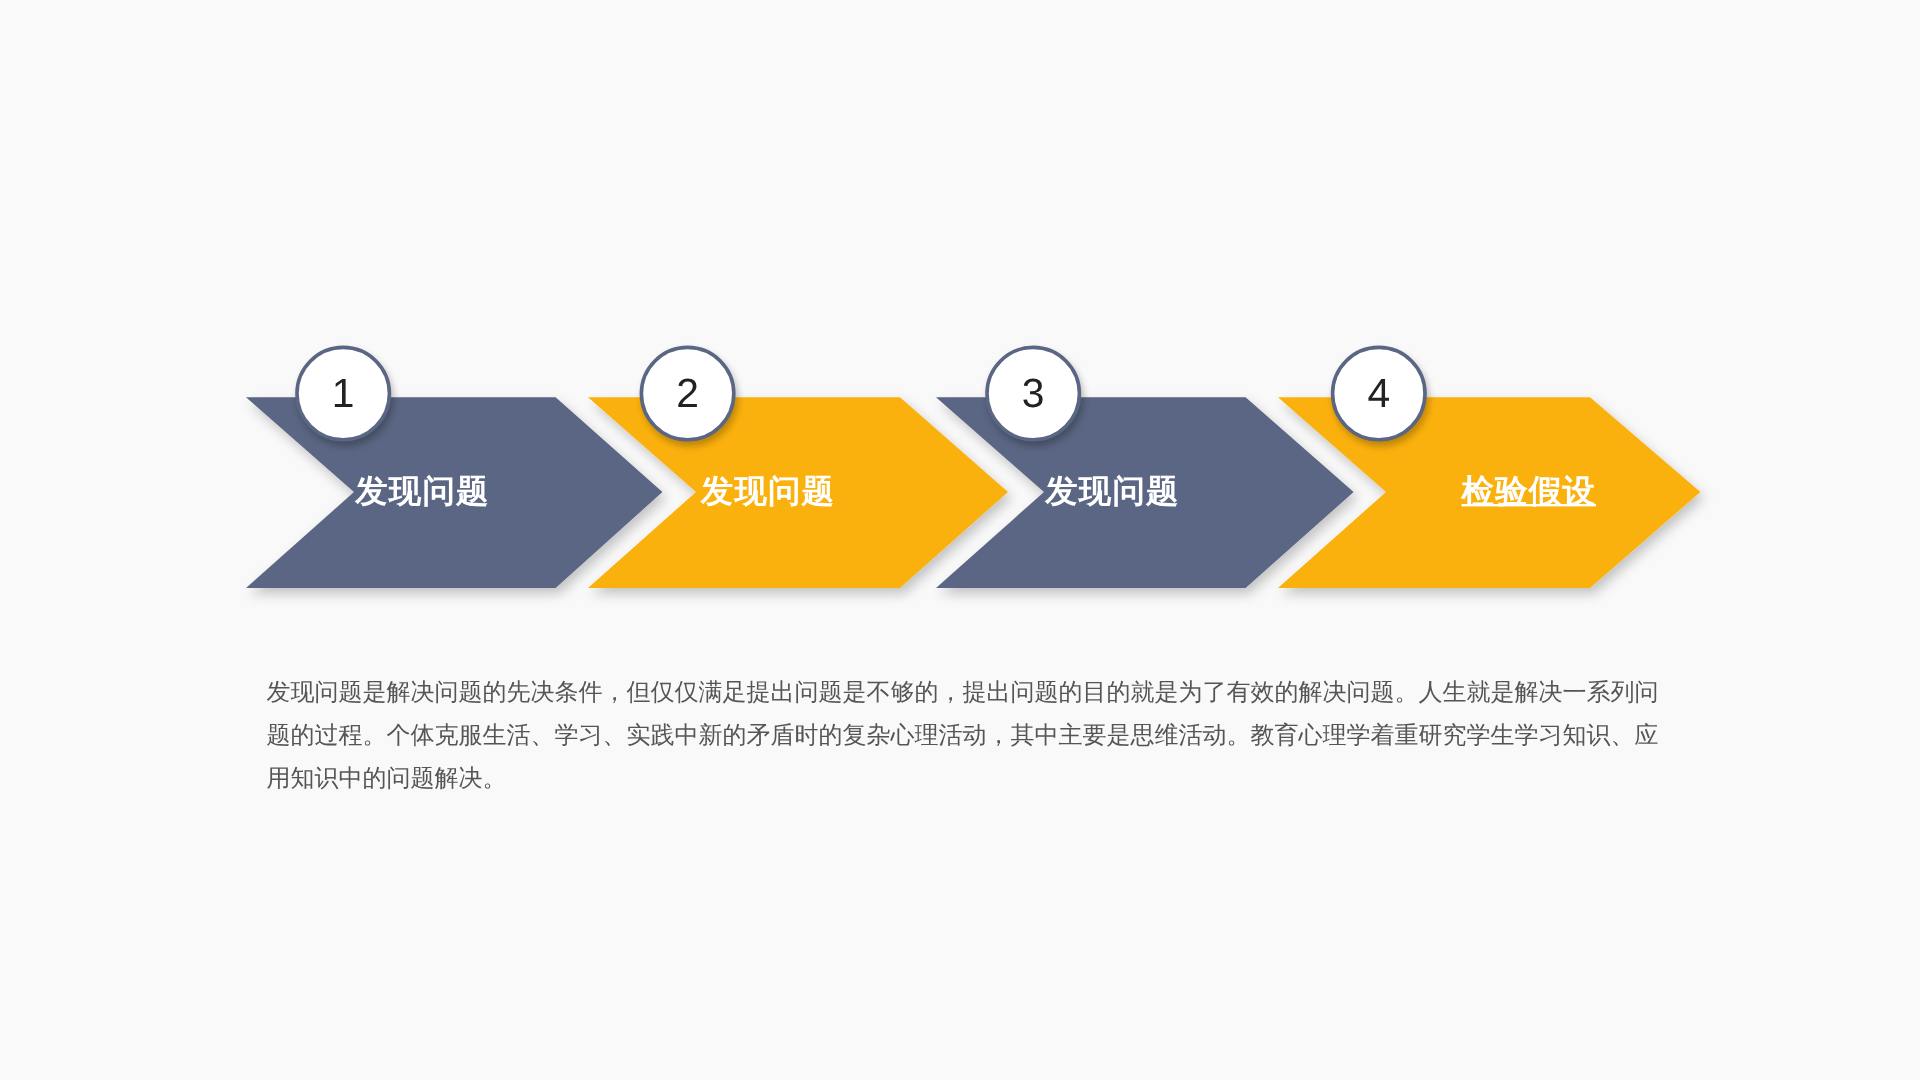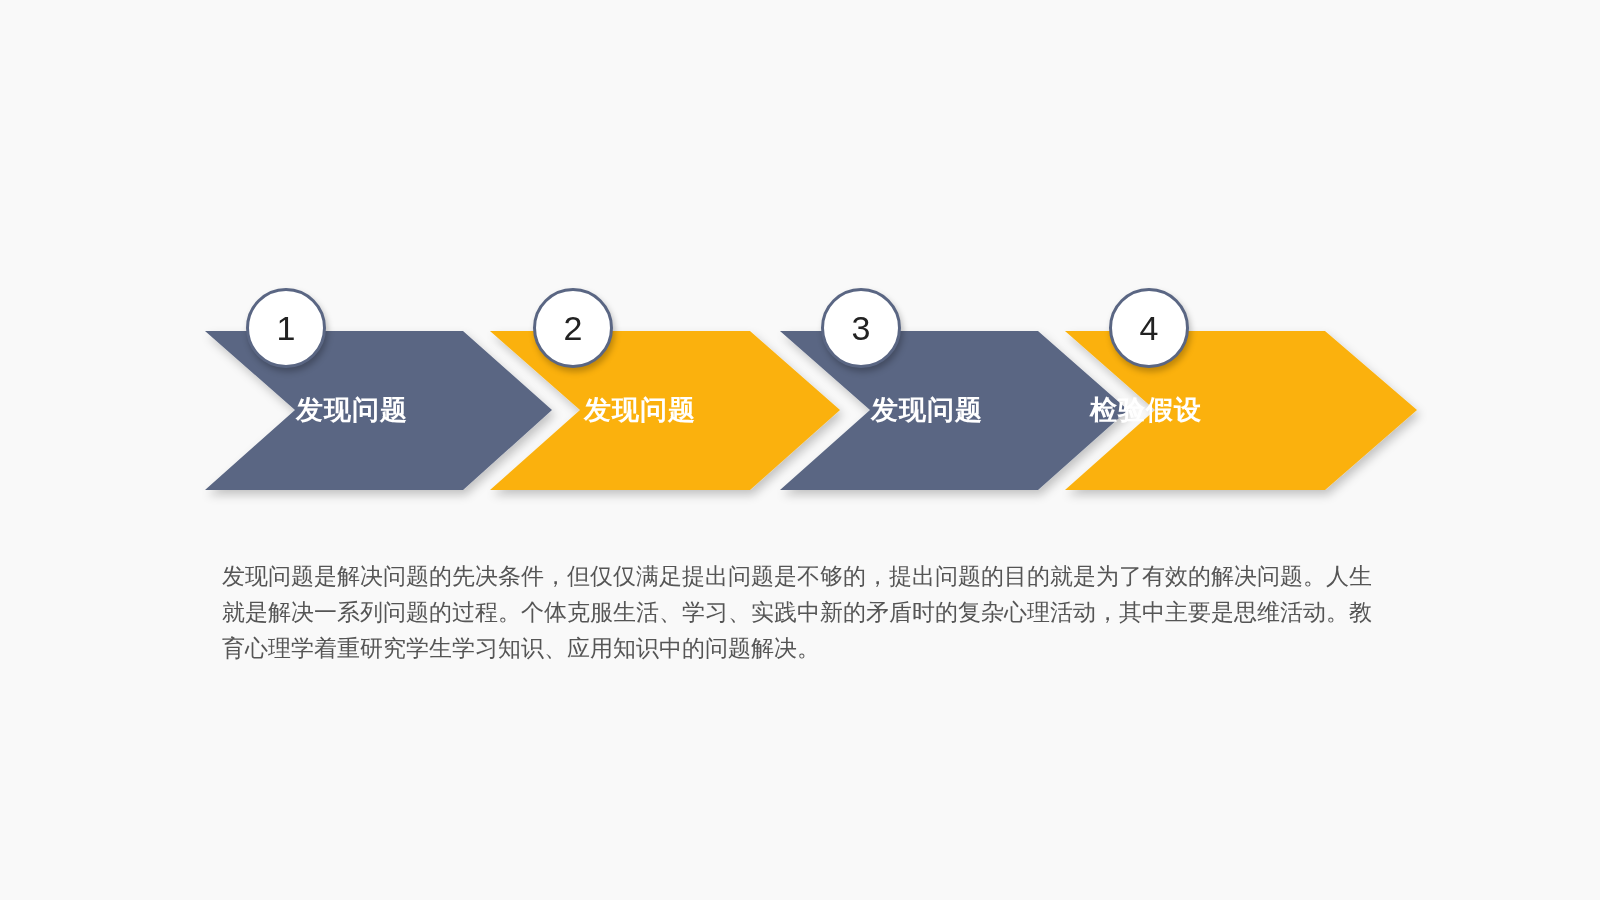--- a/index.html
+++ b/index.html
@@ -34,21 +34,21 @@
       display: flex; align-items: center; justify-content: center;
       font-family: "Liberation Sans", sans-serif;
       font-size: 34px;
       color: #222222;
       box-sizing: content-box;
     }
     .description {
       position: absolute;
       left: 222px; top: 558px;
       width: 1170px;
-      font-size: 23px;
+      font-size: 20px;
       line-height: 36px;
       color: #555555;
       margin: 0;
     }
   </style>
 </head>
 <body>
 
 <svg id="diagram" viewBox="0 0 1600 900" width="1600" height="900" xmlns="http://www.w3.org/2000/svg">
   <defs>
@@ -58,20 +58,20 @@
   </defs>
   <polygon filter="url(#shadow)" fill="#5a6683" points="205,331 463,331 552,410 463,490 205,490 295,410"></polygon>
   <polygon filter="url(#shadow)" fill="#fbb10f" points="490,331 750,331 840,410 750,490 490,490 580,410"></polygon>
   <polygon filter="url(#shadow)" fill="#5a6683" points="780,331 1038,331 1128,410 1038,490 780,490 870,410"></polygon>
   <polygon filter="url(#shadow)" fill="#fbb10f" points="1065,331 1325,331 1417,410 1325,490 1065,490 1155,410"></polygon>
 </svg>
 
 <div class="step-label" style="left:296px;">发现问题</div>
 <div class="step-label" style="left:584px;">发现问题</div>
 <div class="step-label" style="left:871px;">发现问题</div>
-<div class="step-label" style="left:1090px;">检验假设</div>
+<div class="step-label" style="left:1218px;text-decoration:underline;">检验假设</div>
 
 <div class="step-circle" style="left:246px; top:288px;">1</div>
 <div class="step-circle" style="left:533px; top:288px;">2</div>
 <div class="step-circle" style="left:821px; top:288px;">3</div>
 <div class="step-circle" style="left:1109px; top:288px;">4</div>
 
 <p class="description">发现问题是解决问题的先决条件，但仅仅满足提出问题是不够的，提出问题的目的就是为了有效的解决问题。人生就是解决一系列问题的过程。个体克服生活、学习、实践中新的矛盾时的复杂心理活动，其中主要是思维活动。教育心理学着重研究学生学习知识、应用知识中的问题解决。</p>
 
 </body></html>

